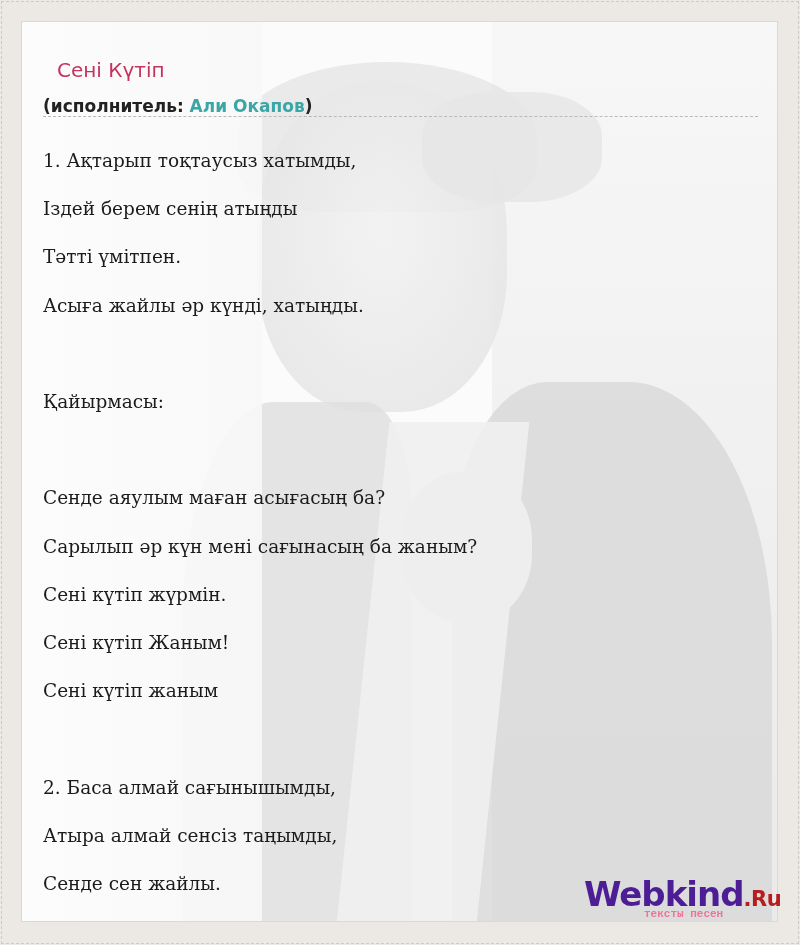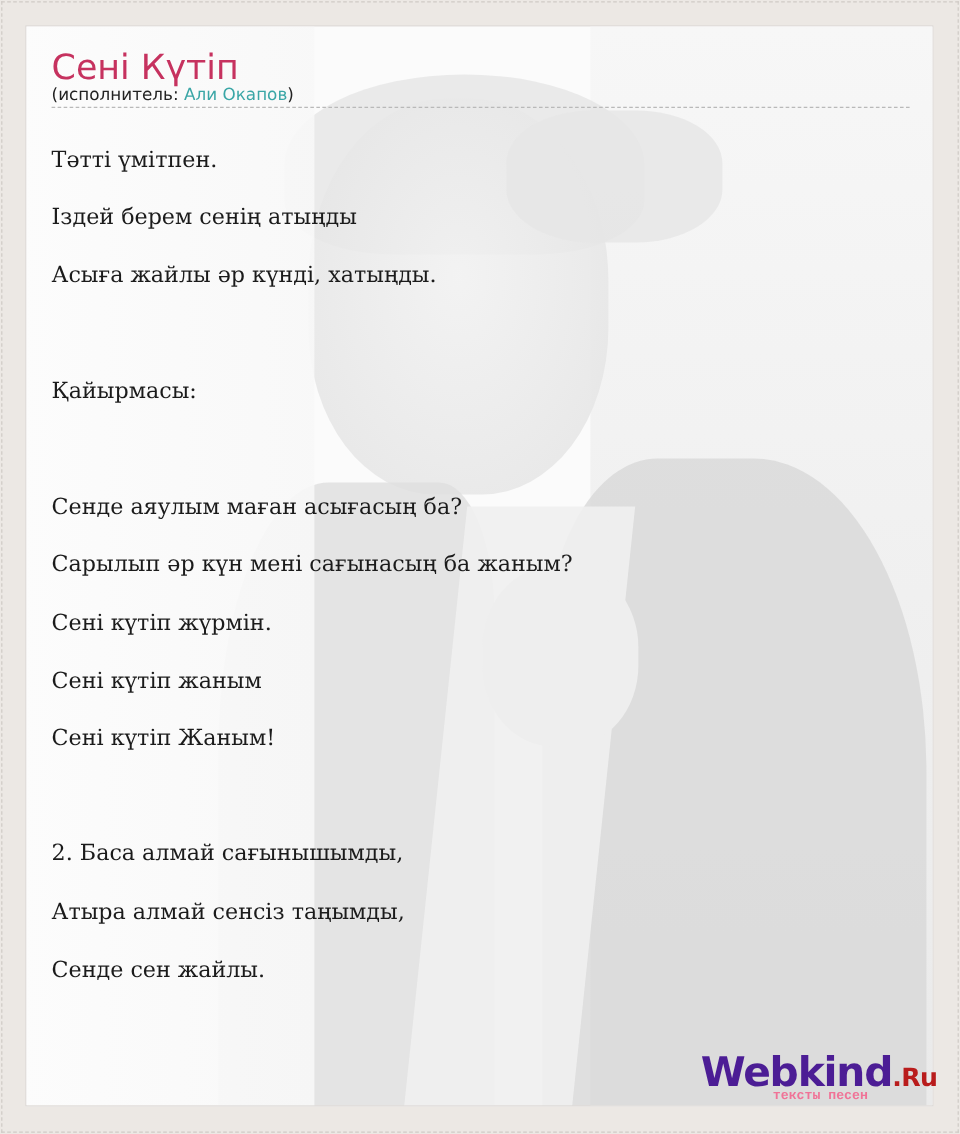--- a/index.html
+++ b/index.html
@@ -98,36 +98,37 @@
     }
     .content {
       position: absolute;
       left: 21px;
       top: 21px;
       right: 20px;
     }
     .song-title {
       color: #c6325f;
       font-family: "DejaVu Sans", sans-serif;
-      font-size: 29px;
+      font-size: 20px;
       line-height: 26px;
-      margin: 0;
+      margin: 14px;
       padding-top: 0;
       font-weight: normal;
     }
     .artist-line {
       font-family: "DejaVu Sans", sans-serif;
-      font-size: 14px;
+      font-size: 17px;
       color: #222;
       line-height: 18px;
       margin-top: 1px;
       padding-bottom: 1px;
       border-bottom: 1px dashed #b9b9b9;
       margin-right: 0px;
       width: 715px;
+      font-weight: bold;
     }
     .artist-link {
       color: #3aa6a6;
       text-decoration: none;
     }
     .lyrics {
       margin-top: 8px;
       font-family: "DejaVu Serif", serif;
       font-size: 18.5px;
       line-height: 24.1px;
@@ -187,31 +188,32 @@
     <div class="bd-shirt"></div>
     <div class="bd-fist"></div>
     <div class="bd-left-wash"></div>
   </div>
 
   <div class="content">
     <h1 class="song-title">Сені Күтіп</h1>
     <div class="artist-line"><span>(исполнитель: </span><a class="artist-link">Али Окапов</a><span>)</span></div>
 
     <div class="lyrics">
+      <span class="lyric-line">1. Ақтарып тоқтаусыз хатымды,</span>
+      <span class="lyric-line">Іздей берем сенің атыңды</span>
       <span class="lyric-line">Тәтті үмітпен.</span>
-      <span class="lyric-line">Іздей берем сенің атыңды</span>
       <span class="lyric-line">Асыға жайлы әр күнді, хатыңды.</span>
       <span class="lyric-line"></span>
       <span class="lyric-line">Қайырмасы:</span>
       <span class="lyric-line"></span>
       <span class="lyric-line">Сенде аяулым маған асығасың ба?</span>
       <span class="lyric-line">Сарылып әр күн мені сағынасың ба жаным?</span>
       <span class="lyric-line">Сені күтіп жүрмін.</span>
+      <span class="lyric-line">Сені күтіп Жаным!</span>
       <span class="lyric-line">Сені күтіп жаным</span>
-      <span class="lyric-line">Сені күтіп Жаным!</span>
       <span class="lyric-line"></span>
       <span class="lyric-line">2. Баса алмай сағынышымды,</span>
       <span class="lyric-line">Атыра алмай сенсіз таңымды,</span>
       <span class="lyric-line">Сенде сен жайлы.</span>
       
       
       
       
       
       

